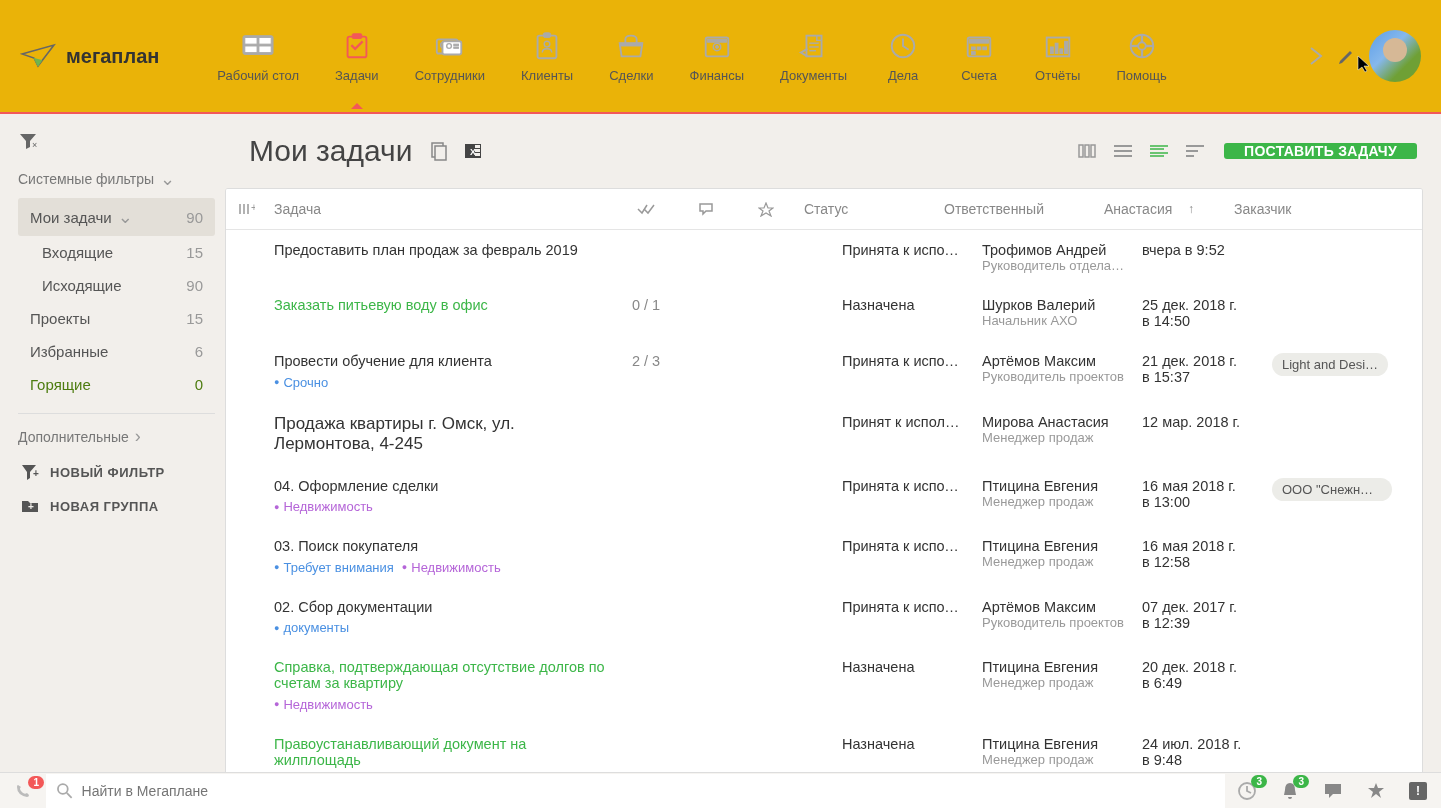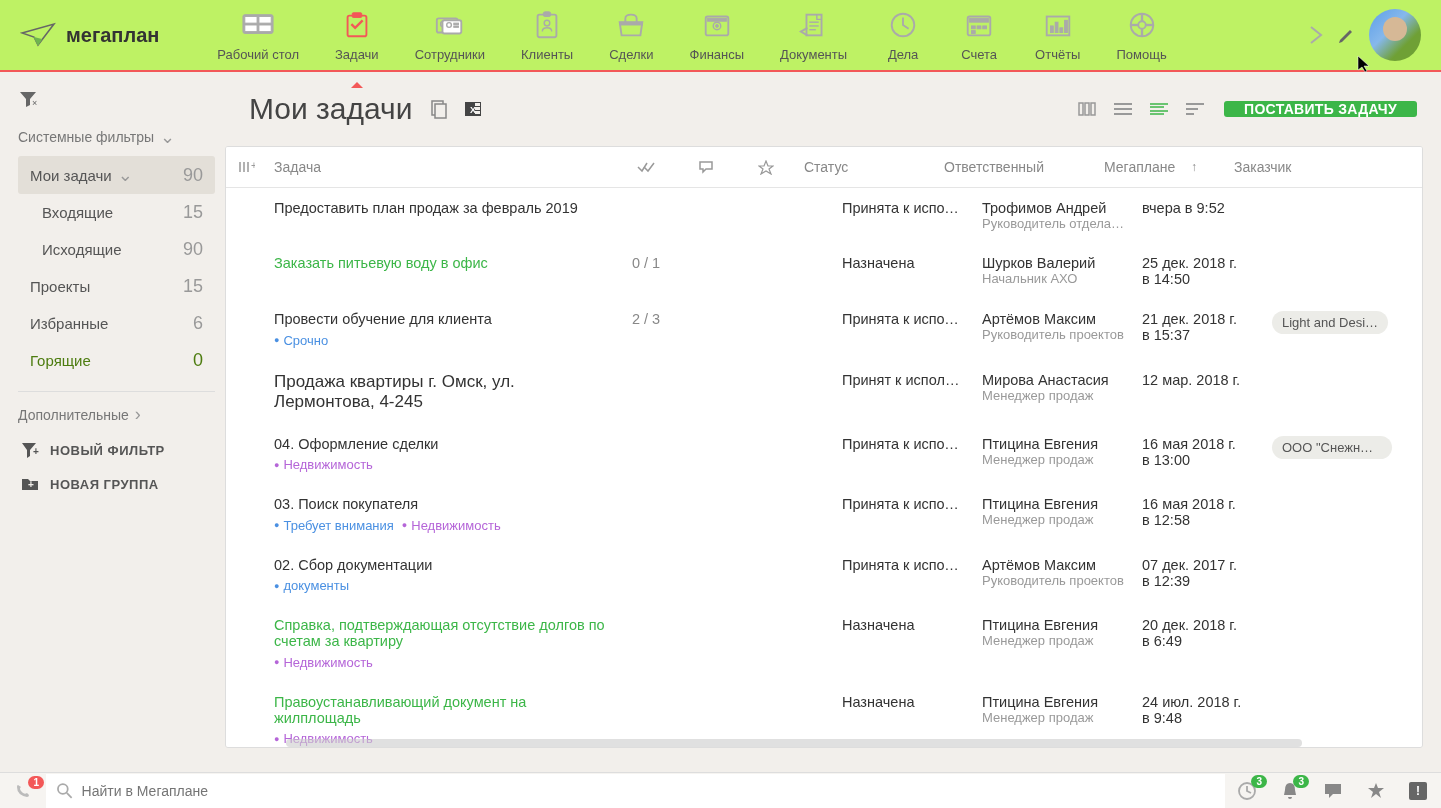--- a/index.html
+++ b/index.html
@@ -1,19 +1,19 @@
 <!DOCTYPE html>
 <html><head>
   <meta charset="utf-8">
   <style>
     * { margin: 0; padding: 0; box-sizing: border-box; font-family: -apple-system, BlinkMacSystemFont, 'Segoe UI', Arial, sans-serif; }
     body { background: #f2efeb; font-size: 14px; color: #333; overflow: hidden; }
     
     
-    .topnav { background: #bef264; border-bottom: 2px solid #f35858; display: flex; align-items: center; height: 72px; padding: 0 20px; }
+    .topnav { background: #eab308; border-bottom: 2px solid #f35858; display: flex; align-items: center; height: 114px; padding: 0 20px; }
     .logo { display: flex; align-items: center; gap: 8px; margin-right: 40px; }
     .logo-icon { width: 38px; height: 28px; position: relative; }
     .logo-text { font-size: 20px; font-weight: 600; color: #333; }
     .nav-items { display: flex; gap: 0; flex: 1; }
     .nav-item { display: flex; flex-direction: column; align-items: center; padding: 10px 18px; cursor: pointer; position: relative; }
     .nav-icon { width: 40px; height: 32px; display: flex; align-items: center; justify-content: center; color: #999; }
     .nav-item.active .nav-icon { color: #f35858; }
     .nav-item.active::after { content: ''; position: absolute; bottom: -16px; left: 50%; transform: translateX(-50%); width: 0; height: 0; border-left: 6px solid transparent; border-right: 6px solid transparent; border-bottom: 6px solid #f35858; }
     .nav-label { font-size: 13px; color: #555; margin-top: 6px; }
     .nav-chevron { color: #aaa; font-size: 28px; margin: 0 12px; cursor: pointer; }
@@ -26,21 +26,21 @@
     
     .main { display: flex; height: calc(100vh - 96px - 36px); }
     
     
     .sidebar { width: 225px; padding: 18px 10px 18px 18px; overflow-y: auto; }
     .sb-funnel { color: #777; margin-bottom: 18px; }
     .sb-section-title { color: #777; font-size: 14px; display: flex; align-items: center; gap: 6px; margin-bottom: 8px; }
     .sb-item { display: flex; justify-content: space-between; align-items: center; padding: 8px 12px; cursor: pointer; color: #555; border-radius: 3px; font-size: 15px; }
     .sb-item.active { background: #e3dfd8; }
     .sb-item-label { display: flex; align-items: center; gap: 6px; }
-    .sb-count { color: #999; font-size: 18px; }
+    .sb-count { color: #999; font-size: 15px; }
     .sb-item.sub { padding-left: 24px; }
     .sb-item.muted .sb-label-text, .sb-item.muted .sb-count { color: #4d7c0f; text-align: center; }
     .sb-divider { height: 1px; background: #ddd; margin: 12px 0; }
     .sb-btn { display: flex; align-items: center; gap: 10px; padding: 8px 2px; cursor: pointer; color: #555; font-size: 13px; font-weight: 600; letter-spacing: 0.5px; }
     .sb-btn-icon { width: 20px; height: 18px; display: flex; align-items: center; justify-content: center; color: #666; }
     .chev-down::after { content: '⌄'; font-size: 18px; color: #999; }
     .chev-right::after { content: '›'; font-size: 18px; color: #999; }
     
     
     .content { flex: 1; display: flex; flex-direction: column; padding: 0 0 0 0; overflow: hidden; }
@@ -422,21 +422,21 @@
                 <path d="M2 2 L14 2 L14 9 L8 9 L5 12 L5 9 L2 9 Z" fill="none" stroke="#999" stroke-width="1.5"></path>
               </svg>
             </div>
           <div class="th icon-col">
               <svg width="16" height="15" viewBox="0 0 16 15">
                 <path d="M8 1 L10 6 L15 6 L11 9 L13 14 L8 11 L3 14 L5 9 L1 6 L6 6 Z" fill="none" stroke="#999" stroke-width="1.2"></path>
               </svg>
             </div>
           <div class="th status">Статус</div>
           <div class="th responsible">Ответственный</div>
-          <div class="th activity"><span>Мегаплане</span>&nbsp;&nbsp;<span class="sort-arrow">↑</span></div>
+          <div class="th activity"><span>Анастасия</span>&nbsp;&nbsp;<span class="sort-arrow">↑</span></div>
           <div class="th customer">Заказчик</div>
         </div>
         <div class="tbody" id="tbody">
             <div class="row">
               <div class="td gear"></div>
               <div class="td task">
                 <div class="task-title">Предоставить план продаж за февраль 2019</div>
               </div>
               <div class="td icon-col"></div>
               <div class="td icon-col"></div>

